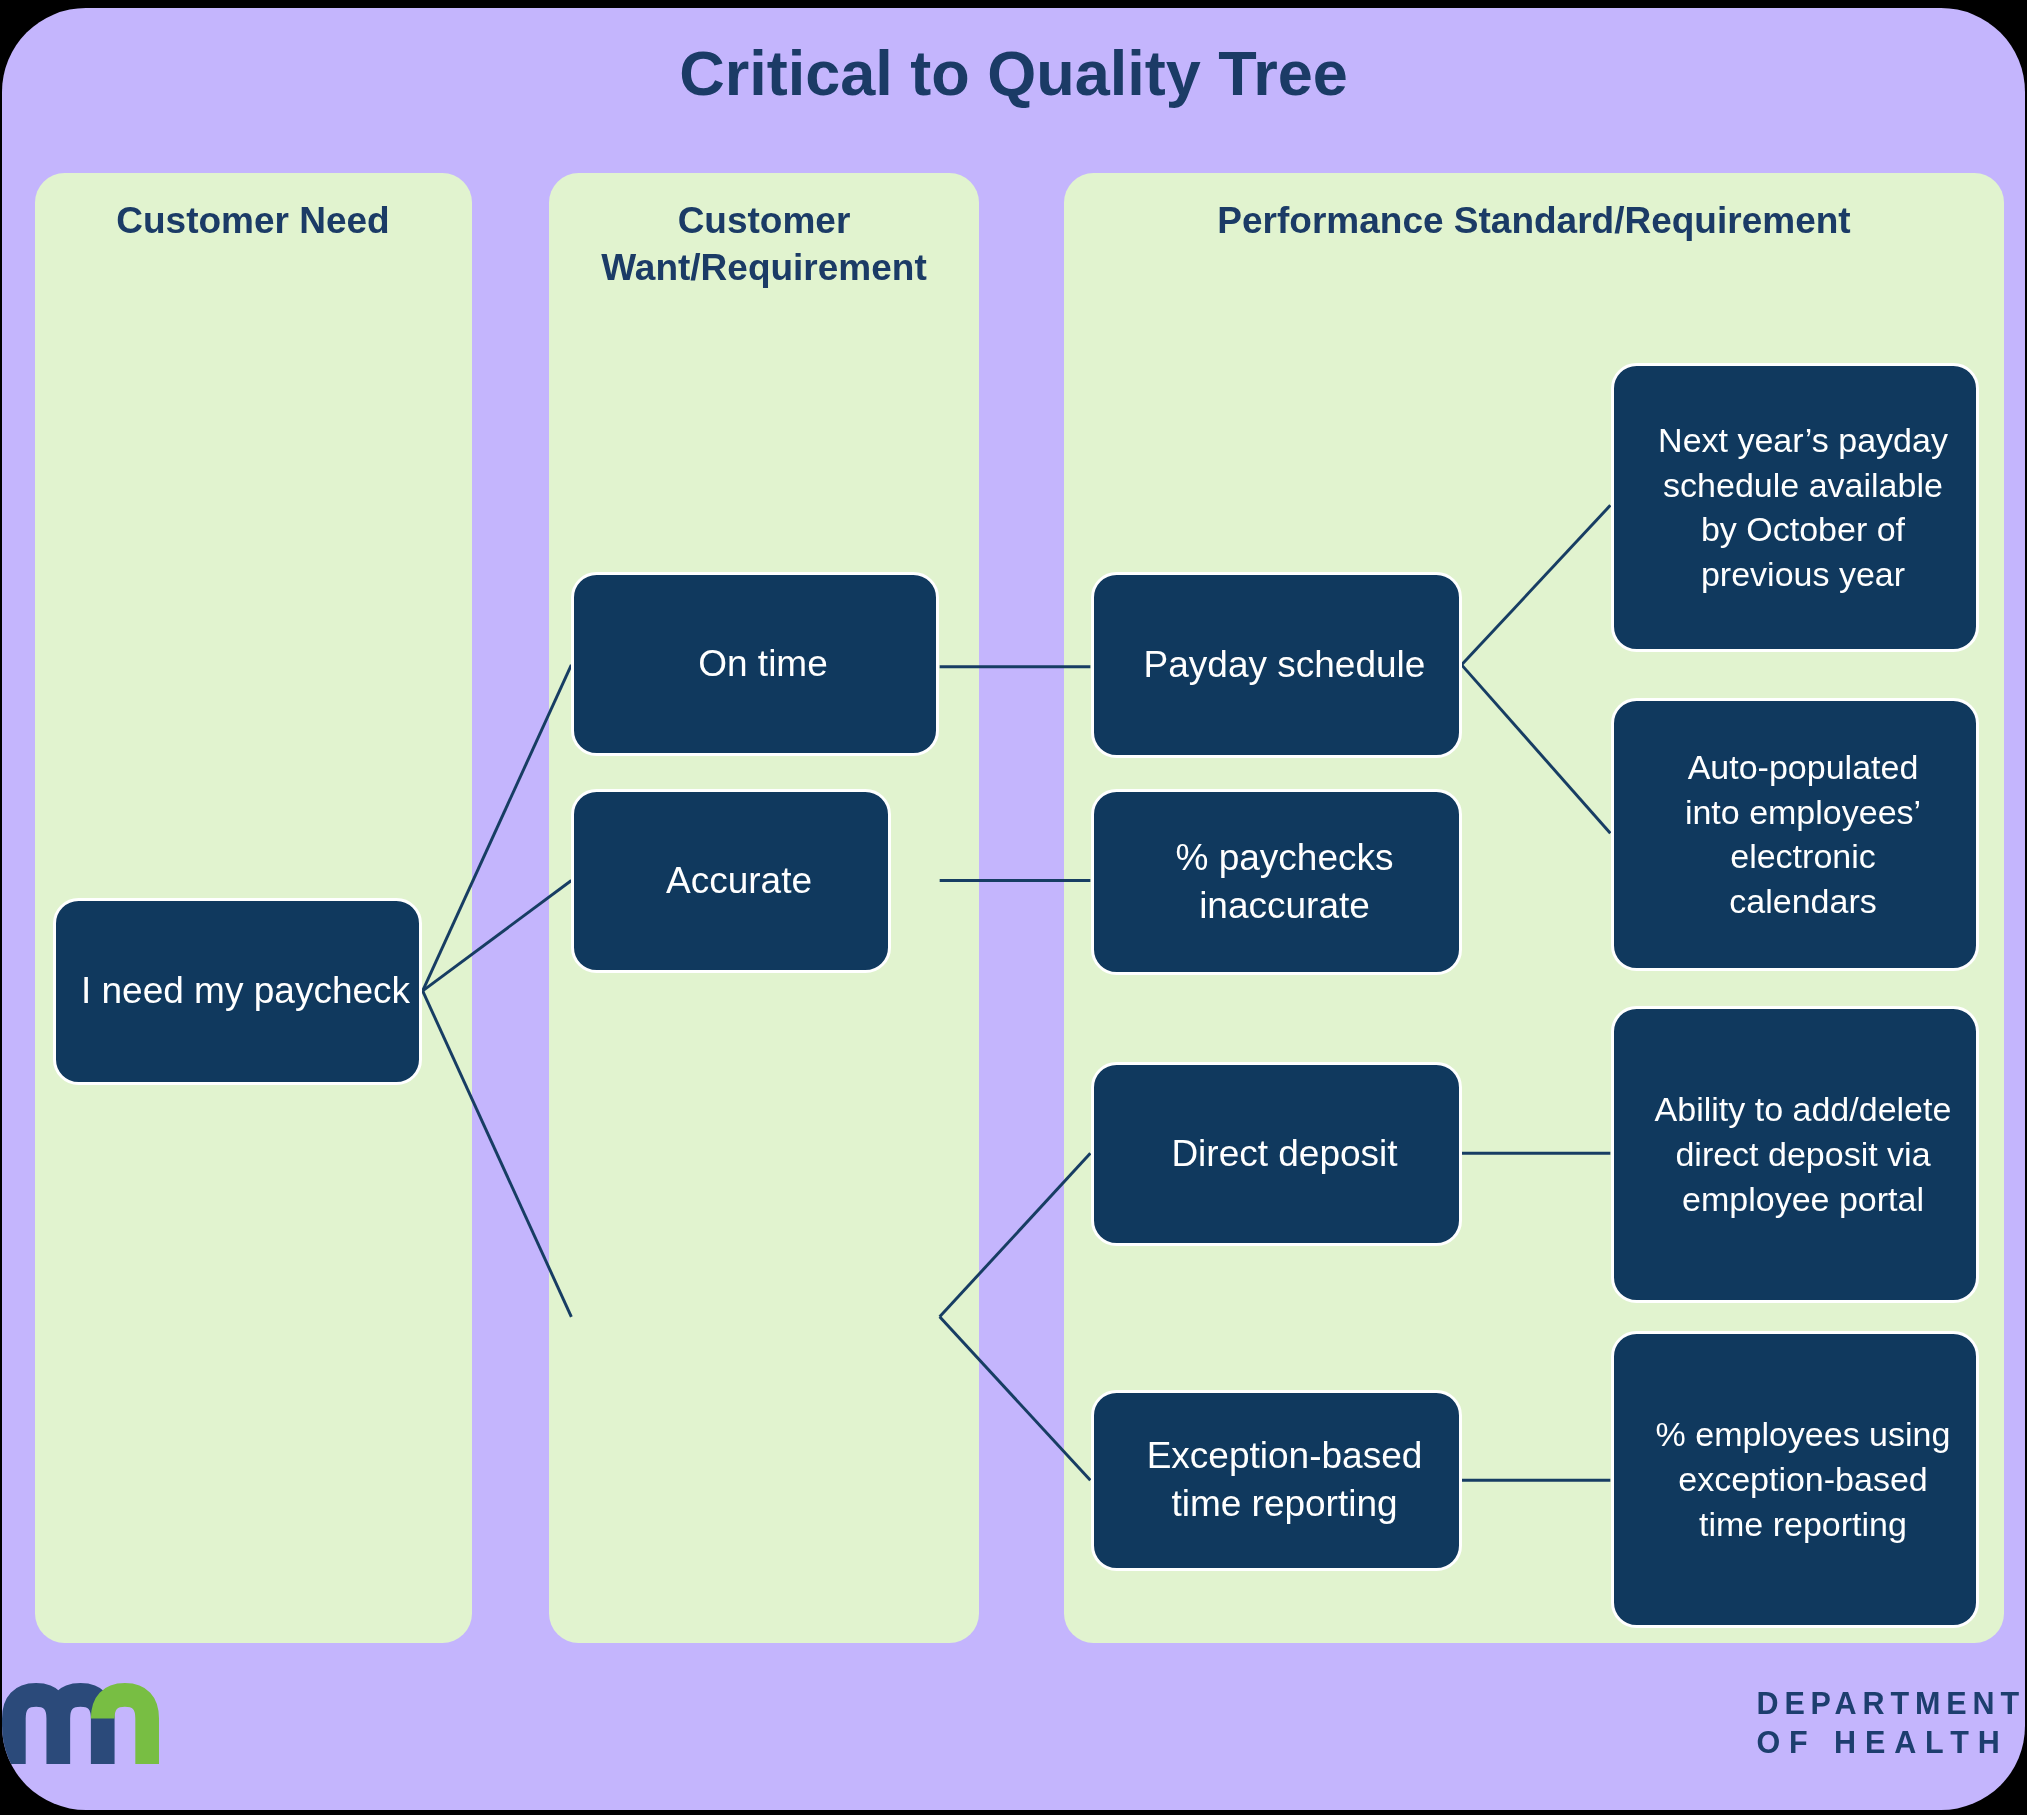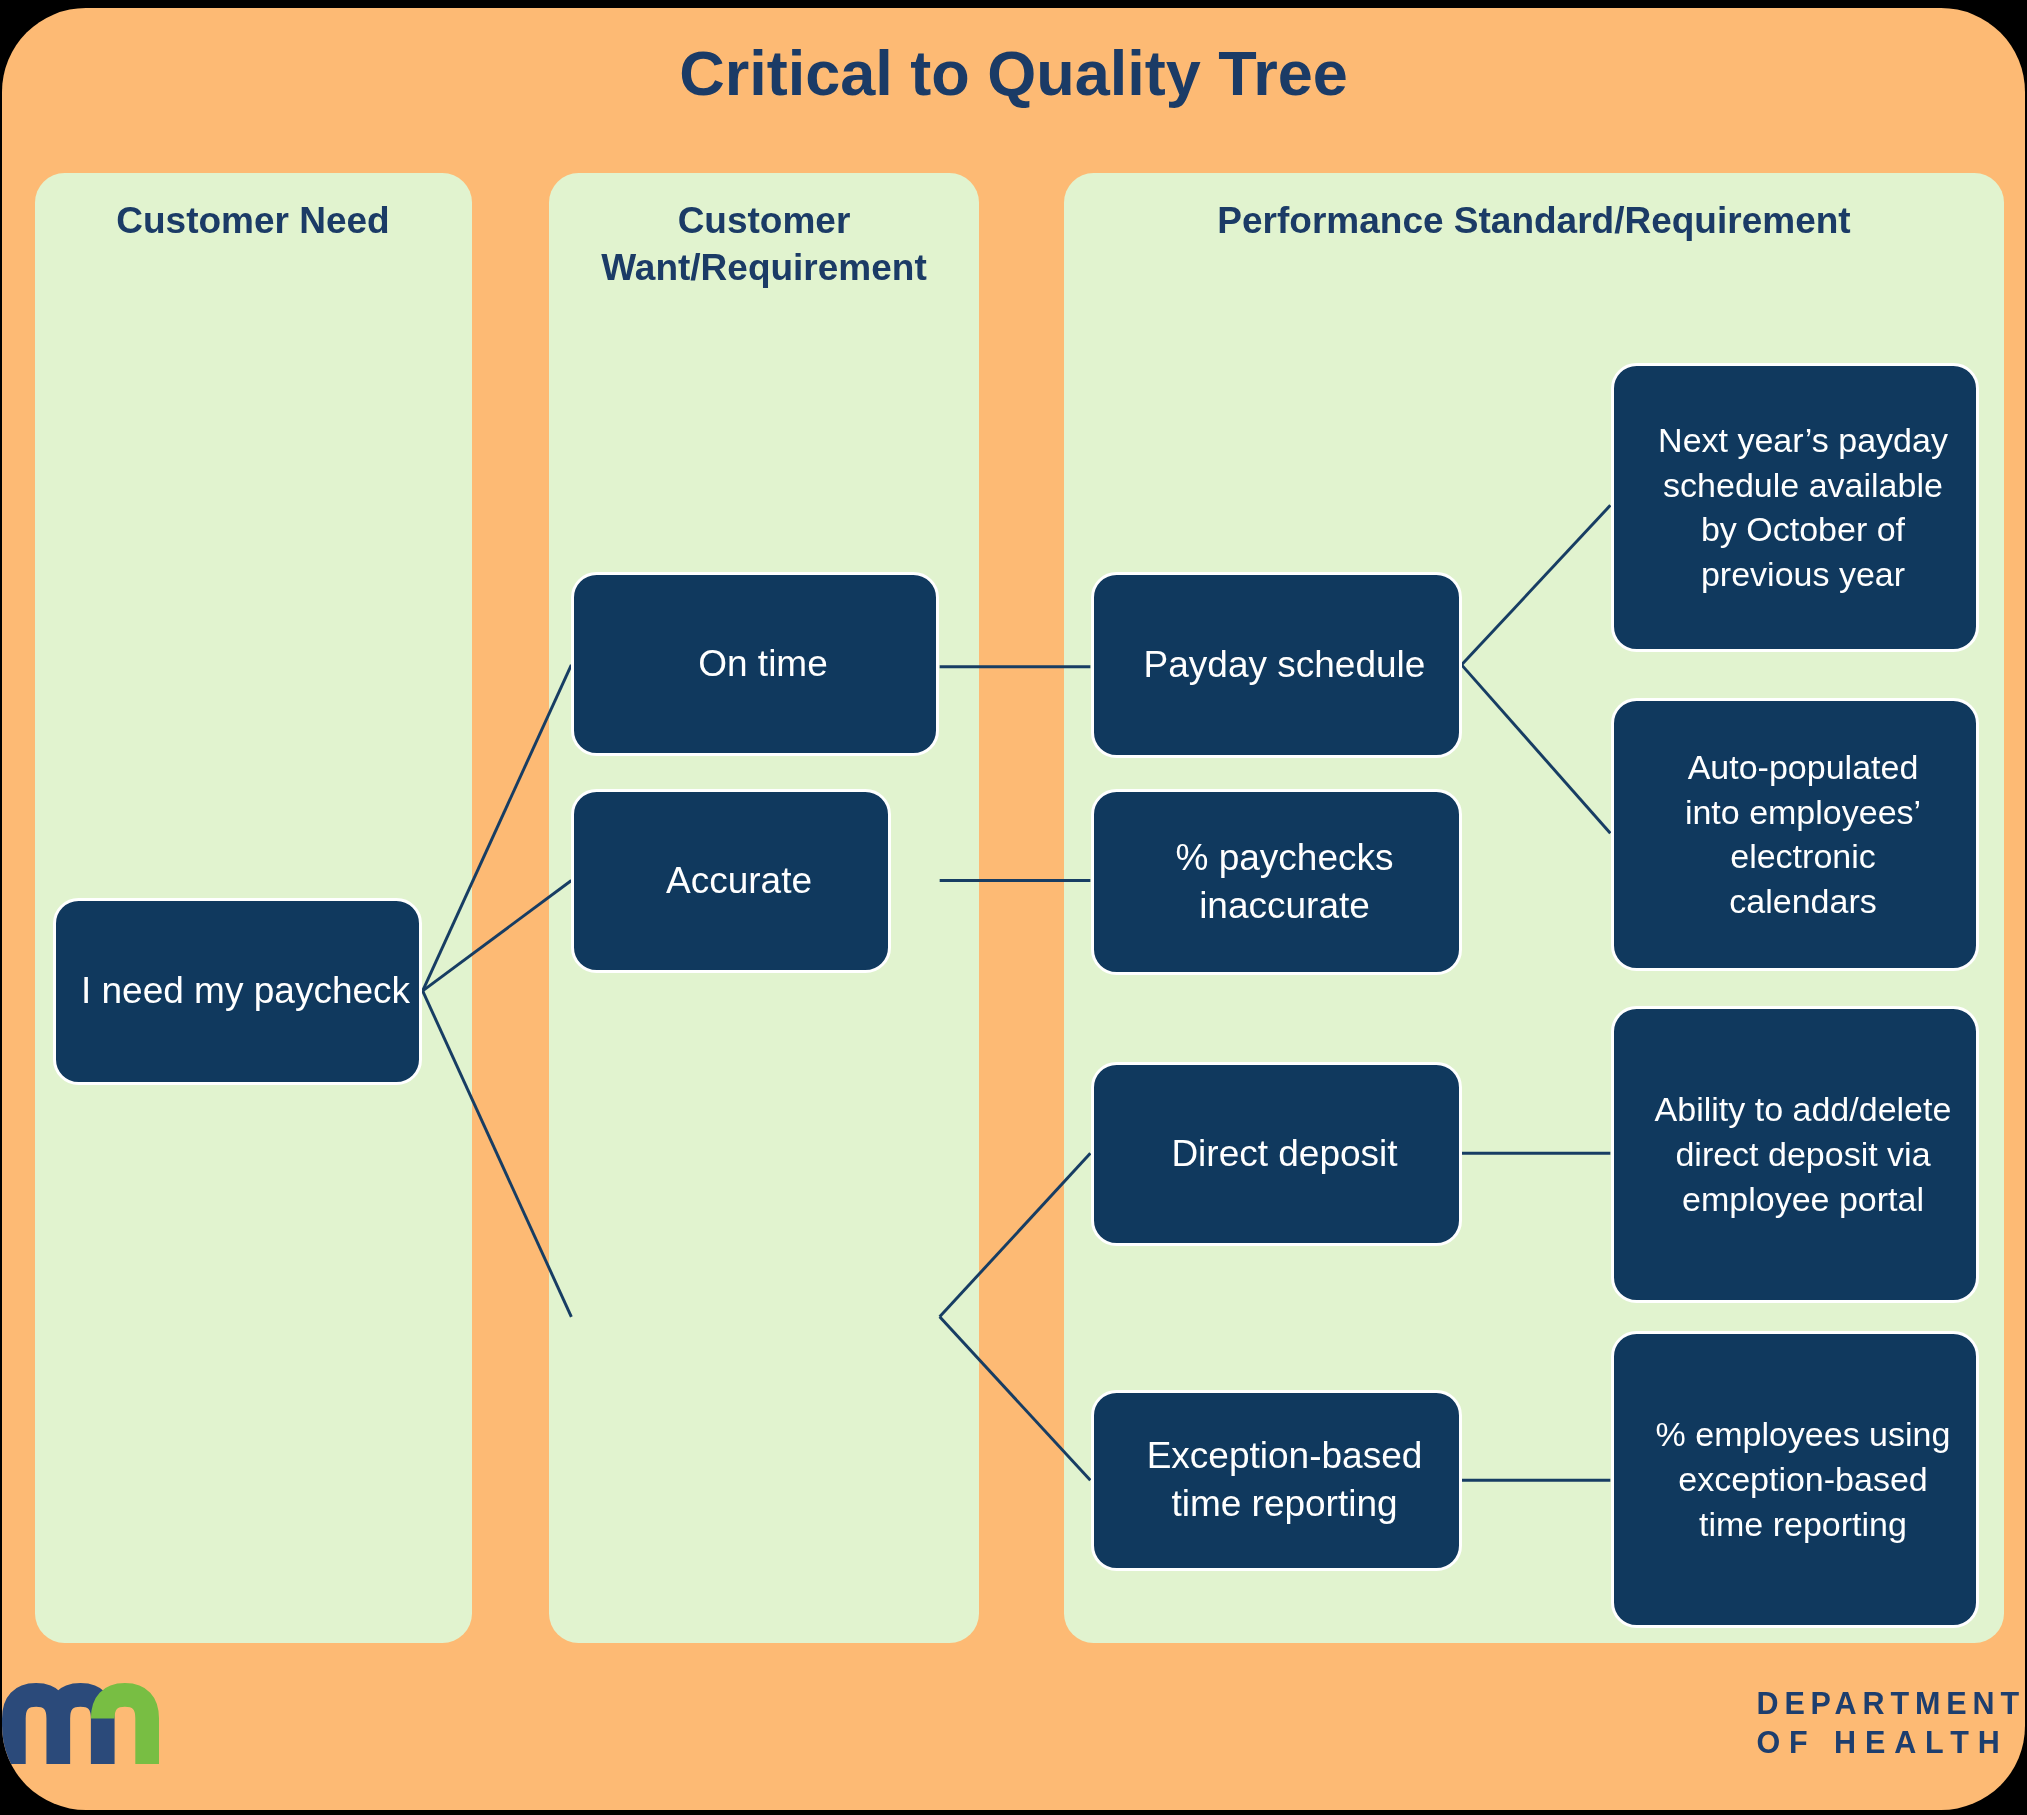--- a/index.html
+++ b/index.html
@@ -1,19 +1,19 @@
 <!DOCTYPE html>
 <html><head>
 <meta charset="utf-8">
 <style>
   html,body{margin:0;padding:0;background:#000;}
   body{width:2027px;height:1815px;position:relative;font-family:"Liberation Sans",sans-serif;}
   .page{
     position:absolute;left:2px;top:7.9px;right:2px;bottom:4.9px;
-    background:#fdba74;border-radius:84px;overflow:hidden;
+    background:#c4b5fd;border-radius:84px;overflow:hidden;
   }
   .title{
     position:absolute;left:0;right:0;top:29.6px;
     text-align:center;font-size:63px;font-weight:700;color:#1b3b66;
     margin:0;letter-spacing:0px;
   }
   .panel{
     position:absolute;background:#e1f3cf;border-radius:29.6px;z-index:0;
   }
   #panel-need{left:32.5px;top:165px;width:437px;height:1470px;}

